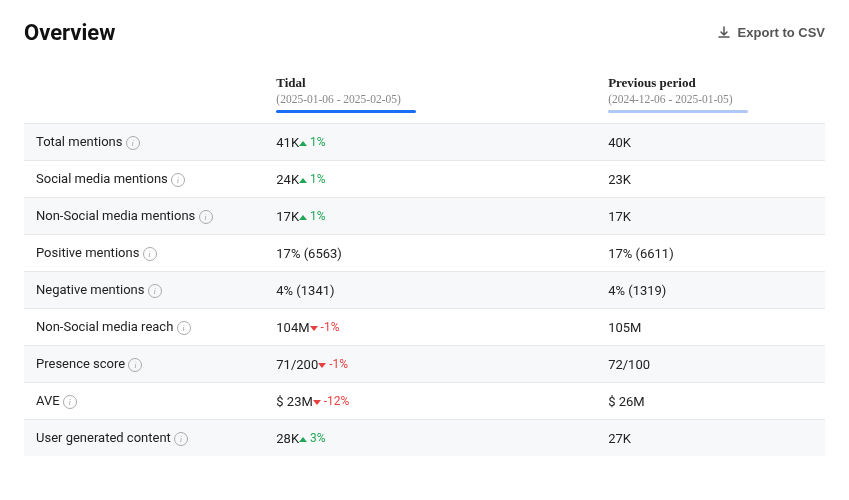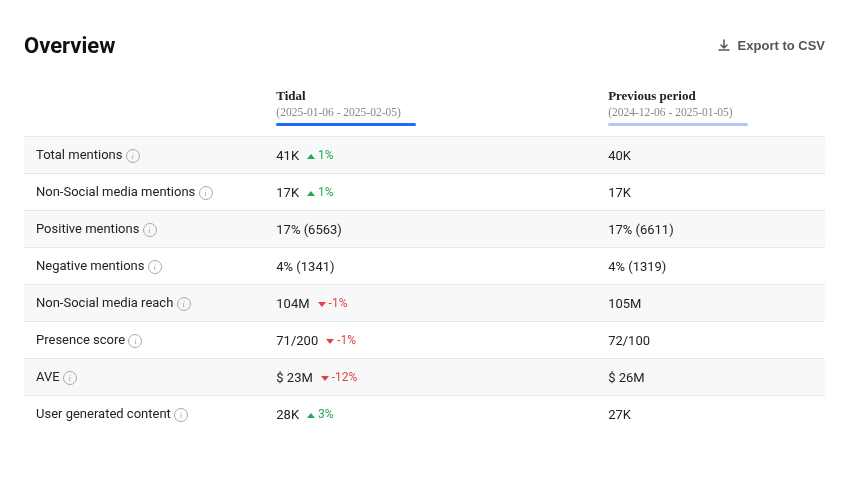--- a/index.html
+++ b/index.html
@@ -10,21 +10,20 @@
       font-size: 13px;
       padding: 20px 24px;
       width: 849px;
       min-height: 500px;
     }
     .header {
       display: flex;
       justify-content: space-between;
       align-items: center;
       margin-bottom: 24px;
-      margin-top: 13px;
     }
     .page-title {
       font-size: 22px;
       font-weight: 700;
       color: #111;
     }
     .export-btn {
       display: flex;
       align-items: center;
       gap: 6px;
@@ -109,21 +108,20 @@
       color: #aaa;
       font-size: 9px;
       font-style: italic;
       font-family: serif;
       flex-shrink: 0;
       cursor: default;
     }
     .tidal-val {
       display: flex;
       align-items: center;
-      gap: 8px;
       font-size: 13px;
       color: #222;
     }
     .trend-up {
       color: #22a855;
       font-size: 12px;
       display: flex;
       align-items: center;
       gap: 2px;
     }
@@ -191,20 +189,30 @@
           <td><span>Total mentions</span> <span class="info-icon">i</span></td>
           <td class="metric-row-td">
             <div class="tidal-val">
               <span>41K</span>
               <span class="trend-up"><span class="arrow-up"></span>1%</span>
             </div>
           </td>
           <td><span>40K</span></td>
         </tr>
         <tr>
+          <td><span>Social media mentions</span> <span class="info-icon">i</span></td>
+          <td class="metric-row-td">
+            <div class="tidal-val">
+              <span>24K</span>
+              <span class="trend-up"><span class="arrow-up"></span>1%</span>
+            </div>
+          </td>
+          <td><span>23K</span></td>
+        </tr>
+        <tr>
           <td><span>Non-Social media mentions</span> <span class="info-icon">i</span></td>
           <td class="metric-row-td">
             <div class="tidal-val">
               <span>17K</span>
               <span class="trend-up"><span class="arrow-up"></span>1%</span>
             </div>
           </td>
           <td><span>17K</span></td>
         </tr>
         <tr>

